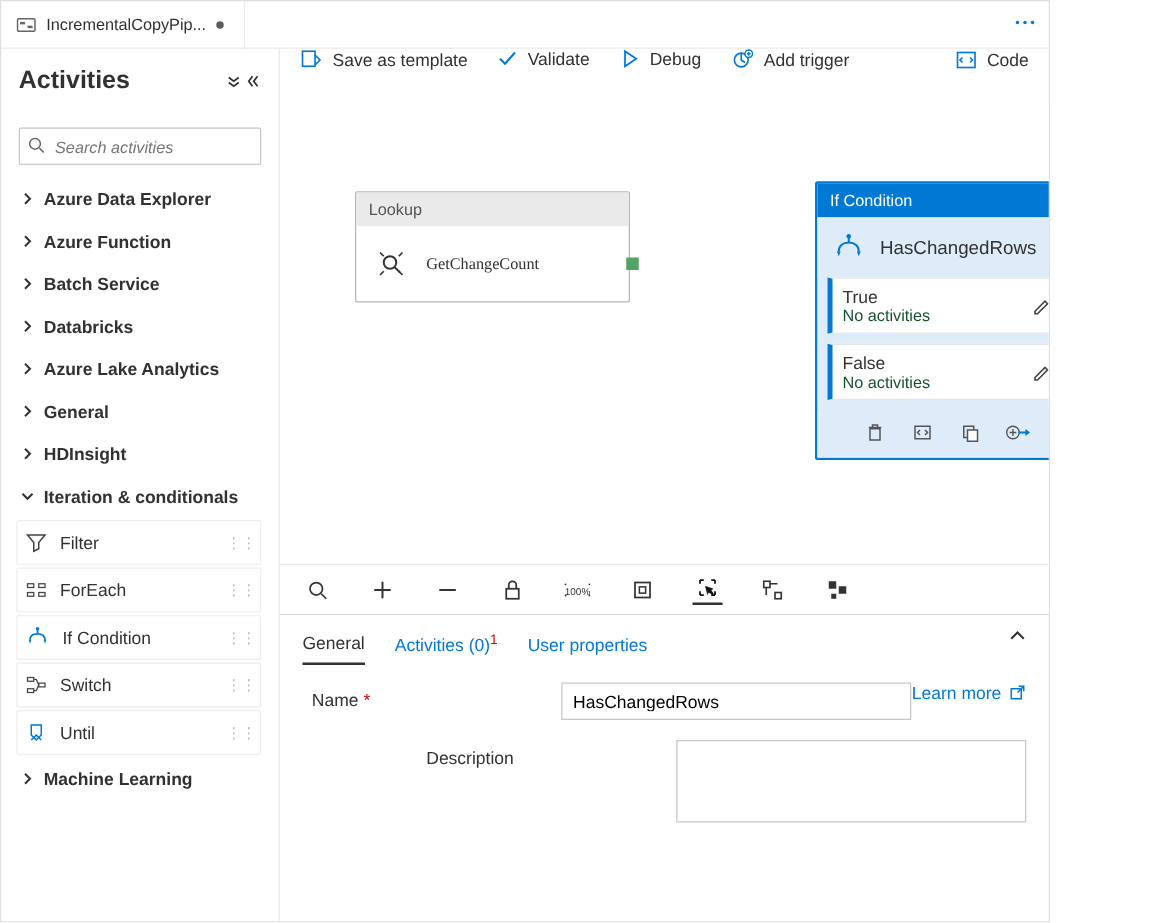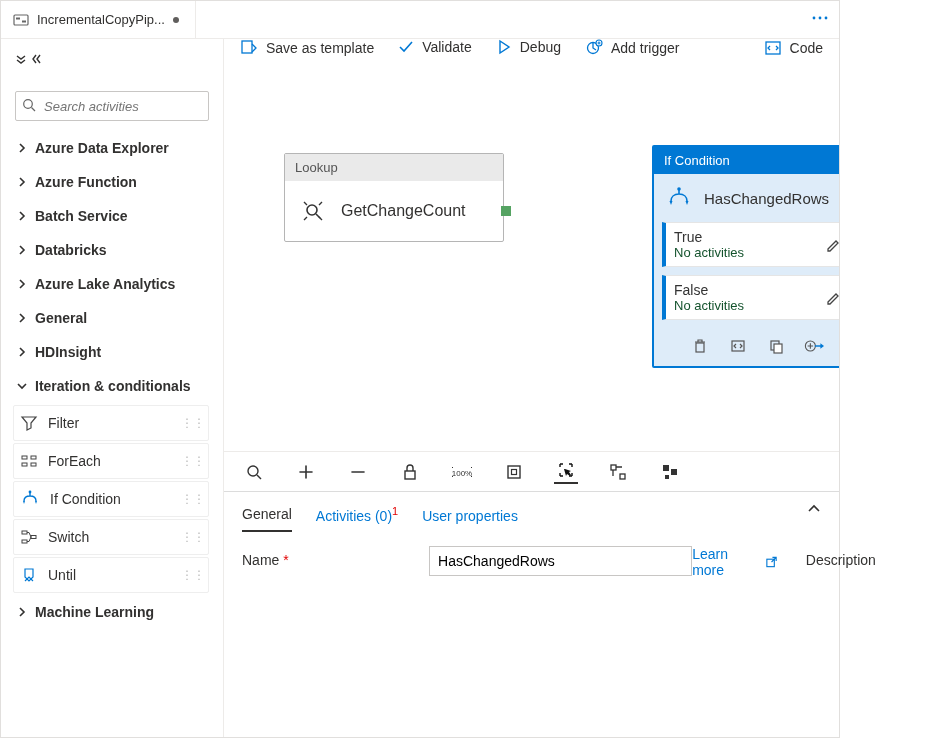--- a/index.html
+++ b/index.html
@@ -53,21 +53,21 @@
   .toolbar { height:44px; display:flex; align-items:flex-start; padding:0 16px; gap:24px; border-bottom:1px solid transparent; font-size:14px;}
   .toolbar-item { display:flex; align-items:center; gap:8px; color:#323130; cursor:pointer;}
   .toolbar-spacer { flex:1;}
   
   .canvas-wrap { flex:1; position:relative; overflow:hidden; background:#fff;}
   .node { position:absolute; border:1px solid #b5b5b5; background:#fff; border-radius:2px;}
   .node-port-out { position:absolute; right:-8px; width:10px; height:10px; background:#55a362; }
   .node-port-in  { position:absolute; right:-8px; width:10px; height:10px; background:#55a362; }
   .lookup-node { left:60px; top:70px; width:220px;}
   .lookup-node .hdr { background:var(--activity-header); padding:6px 10px; font-size:13px; color:#555;}
-  .lookup-node .bdy { display:flex; align-items:center; gap:14px; padding:16px 14px; font-size:16px;}
+  .lookup-node .bdy { display:flex; align-items:center; gap:14px; padding:16px 14px; font-size:13px;font-family:Liberation Serif, serif;}
   .lookup-node .port { top:52px;}
   .if-node { left:428px; top:62px; width:210px; border:2px solid var(--blue);}
   .if-node .hdr { background:var(--blue); color:#fff; padding:6px 10px; font-size:13px;}
   .if-node .title-row { display:flex; align-items:center; gap:12px; padding:12px 12px; font-size:15px; background:var(--blue-light);}
   .if-branch { margin:0 8px 8px 8px; background:#fff; border:1px solid #e5e5e5; padding:6px 8px; display:flex; align-items:center; border-left:4px solid var(--blue);}
   .if-branch .labels { flex:1;}
   .if-branch .labels .b-title { font-size:14px; color:#333;}
   .if-branch .labels .b-sub { font-size:13px; color:#14532d;}
   .if-footer { display:flex; justify-content:center; gap:18px; padding:8px 0 10px 0; background:var(--blue-light);}
   .if-footer .ic { width:20px; height:20px; display:flex; align-items:center; justify-content:center; color:#555; cursor:pointer;}
@@ -80,21 +80,21 @@
   .canvas-toolbar .ct-item { width:24px; height:24px; display:flex; align-items:center; justify-content:center; cursor:pointer;}
   .canvas-toolbar .ct-item.active { border-bottom:2px solid #323130; padding-bottom:2px;}
 
   
   .props { border-top:1px solid #dcdcdc; display:flex; flex-direction:column; height:246px;}
   .props-tabs { display:flex; align-items:flex-end; gap:24px; padding:10px 18px 0 18px; height:40px; position:relative;}
   .ptab { font-size:14px; padding-bottom:8px; cursor:pointer; color:var(--blue);}
   .ptab.active { color:var(--text); border-bottom:2px solid #323130; font-weight:400;}
   .ptab .sup { color:#e10000; font-size:11px; vertical-align:super;}
   .props-collapse { position:absolute; right:18px; top:10px; cursor:pointer;}
-  .props-body { padding:14px 18px; display:flex; flex-direction:row; gap:28px;}
+  .props-body { padding:14px 18px; display:flex; flex-direction:column; gap:16px;align-items:flex-end;}
   .form-row { display:flex; align-items:flex-start;}
   .form-label { width:200px; font-size:14px; color:#323130; padding-top:6px;}
   .form-label .req { color:#e10000; margin-left:4px;}
   .form-input { width:280px; height:30px; border:1px solid var(--border); padding:0 8px; font-size:14px;}
   .form-textarea { width:280px; height:66px; border:1px solid var(--border); padding:6px 8px; font-size:14px; resize:none;}
   .learn-more { margin-left:auto; color:var(--blue); font-size:14px; display:flex; align-items:center; gap:6px; cursor:pointer;}
 
   svg { display:block;}
 </style>
 </head>
@@ -120,20 +120,21 @@
           <circle cx="9" cy="9" r="1.4" fill="#0078d4"></circle>
           <circle cx="15" cy="9" r="1.4" fill="#0078d4"></circle>
         </svg>
     </div>
   </div>
 
   <div class="body">
 
     <div class="sidebar">
       <div class="sidebar-header">
+        <span class="sidebar-title">Activities</span>
         <span class="collapse-icons">
           <svg width="12" height="12" viewBox="0 0 12 12">
               <path d="M2 3l4 3 4-3M2 7l4 3 4-3" fill="none" stroke="#323130" stroke-width="1.4"></path>
             </svg>
           <svg width="12" height="12" viewBox="0 0 12 12">
               <path d="M9 2l-3 4 3 4M5 2L2 6l3 4" fill="none" stroke="#323130" stroke-width="1.4"></path>
             </svg>
         </span>
       </div>
       <div class="search-wrap">

